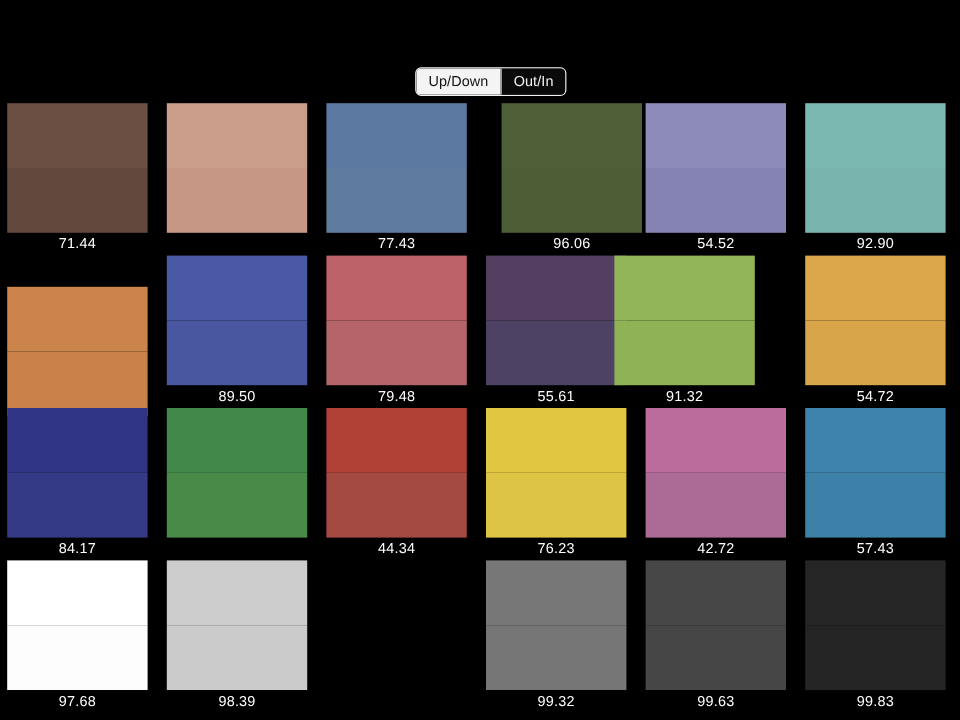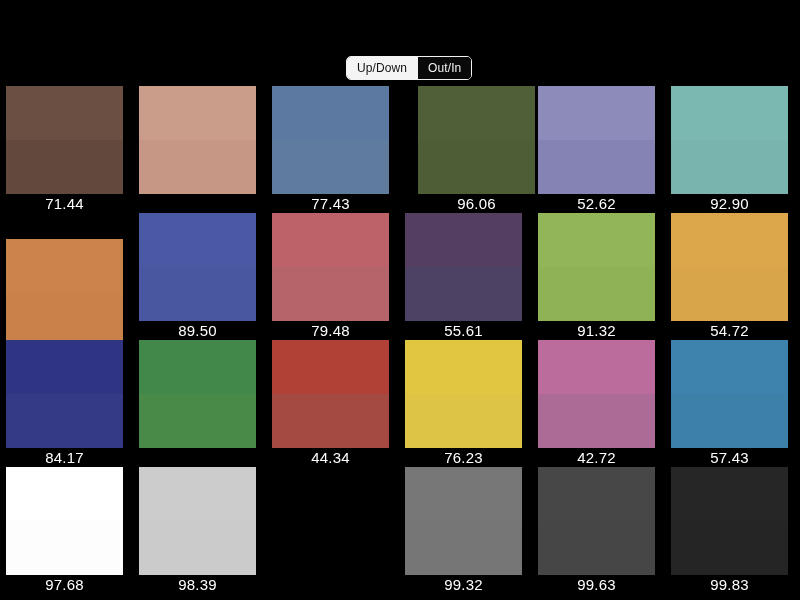--- a/index.html
+++ b/index.html
@@ -73,21 +73,21 @@
   }
   .swatch-half {
     width: 100%;
     height: 50%;
   }
   .swatch-label {
     display: block;
     width: 117px;
     text-align: center;
     color: #ffffff;
-    font-size: 15px;
+    font-size: 12px;
     line-height: 19px;
     letter-spacing: 0.2px;
   }
 </style>
 </head>
 <body>
 
 <div id="segmented-control">
   <div class="seg-btn selected">Up/Down</div>
   <div class="seg-btn unselected">Out/In</div>
@@ -120,21 +120,21 @@
           <div class="swatch-half" style="background: rgb(79, 96, 56);"></div>
           <div class="swatch-half" style="background: rgb(77, 94, 55);"></div>
         </div>
         <span class="swatch-label" style="color: rgb(255, 255, 255);">96.06</span>
       </div>
       <div class="swatch-cell" style="left: 538px;">
         <div class="swatch-patch">
           <div class="swatch-half" style="background: rgb(141, 139, 186);"></div>
           <div class="swatch-half" style="background: rgb(133, 131, 180);"></div>
         </div>
-        <span class="swatch-label" style="color: rgb(255, 255, 255);">52.62</span>
+        <span class="swatch-label" style="color: rgb(255, 255, 255);">54.52</span>
       </div>
       <div class="swatch-cell" style="left: 671px;">
         <div class="swatch-patch">
           <div class="swatch-half" style="background: rgb(123, 184, 178);"></div>
           <div class="swatch-half" style="background: rgb(121, 180, 174);"></div>
         </div>
         <span class="swatch-label" style="color: rgb(255, 255, 255);">92.90</span>
       </div>
     </div>
     <div class="swatch-row">
@@ -159,21 +159,21 @@
         </div>
         <span class="swatch-label" style="color: rgb(255, 255, 255);">79.48</span>
       </div>
       <div class="swatch-cell" style="left: 405px; text-decoration: underline;">
         <div class="swatch-patch">
           <div class="swatch-half" style="background: rgb(85, 63, 96);"></div>
           <div class="swatch-half" style="background: rgb(78, 66, 100);"></div>
         </div>
         <span class="swatch-label" style="color: rgb(255, 255, 255);">55.61</span>
       </div>
-      <div class="swatch-cell" style="left: 538px;">
+      <div class="swatch-cell" style="left: 512px;">
         <div class="swatch-patch">
           <div class="swatch-half" style="background: rgb(146, 182, 87);"></div>
           <div class="swatch-half" style="background: rgb(143, 178, 84);"></div>
         </div>
         <span class="swatch-label" style="color: rgb(255, 255, 255);">91.32</span>
       </div>
       <div class="swatch-cell" style="left: 671px;">
         <div class="swatch-patch">
           <div class="swatch-half" style="background: rgb(219, 167, 74);"></div>
           <div class="swatch-half" style="background: rgb(217, 165, 74);"></div>

